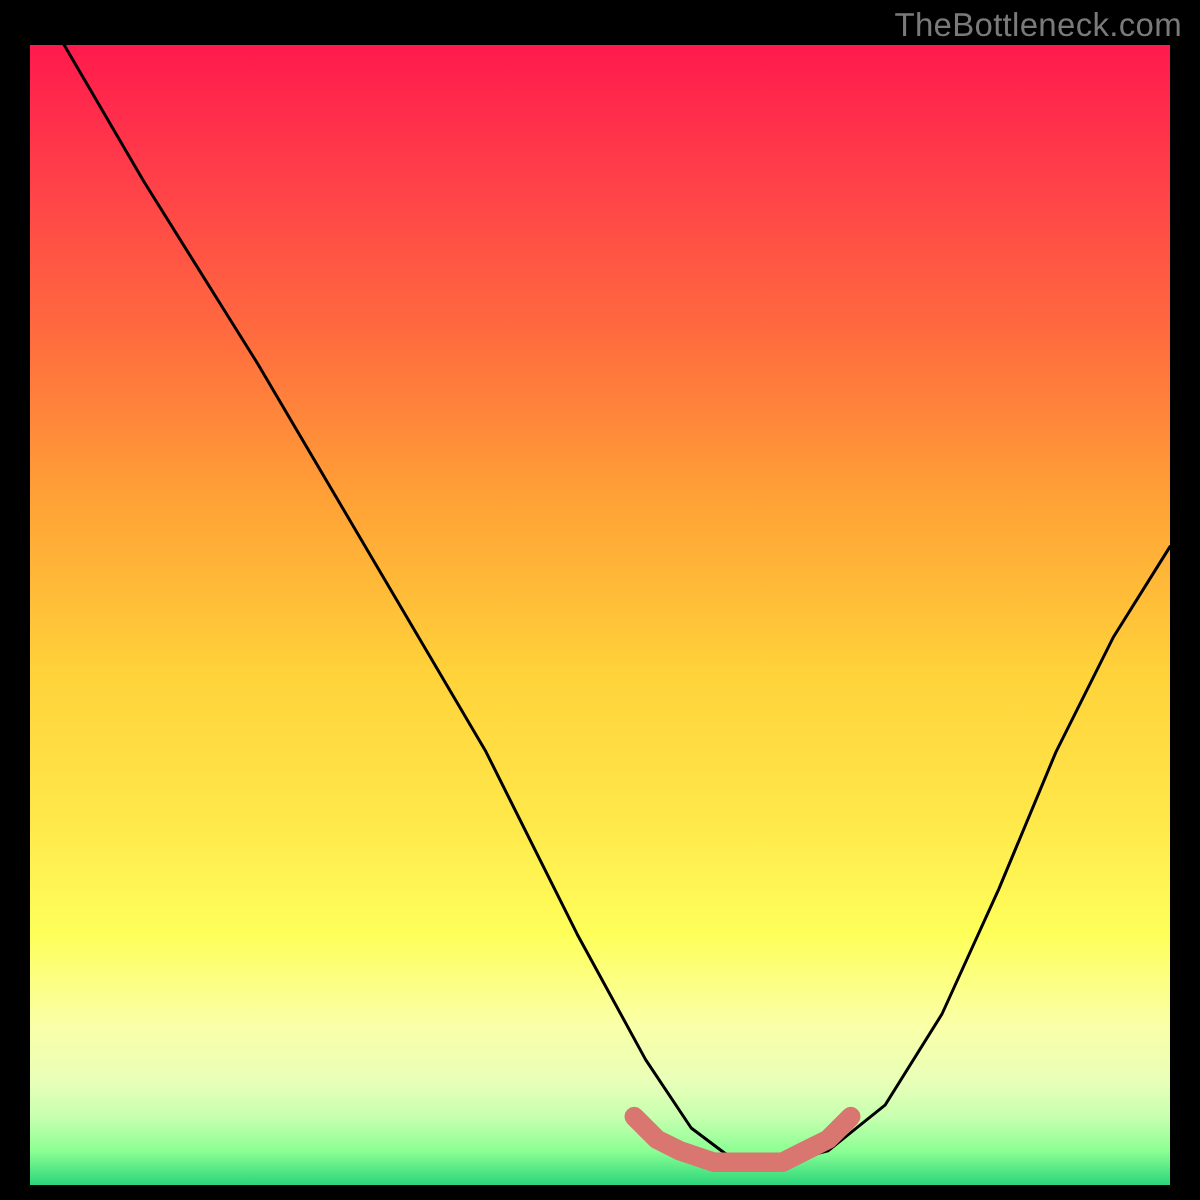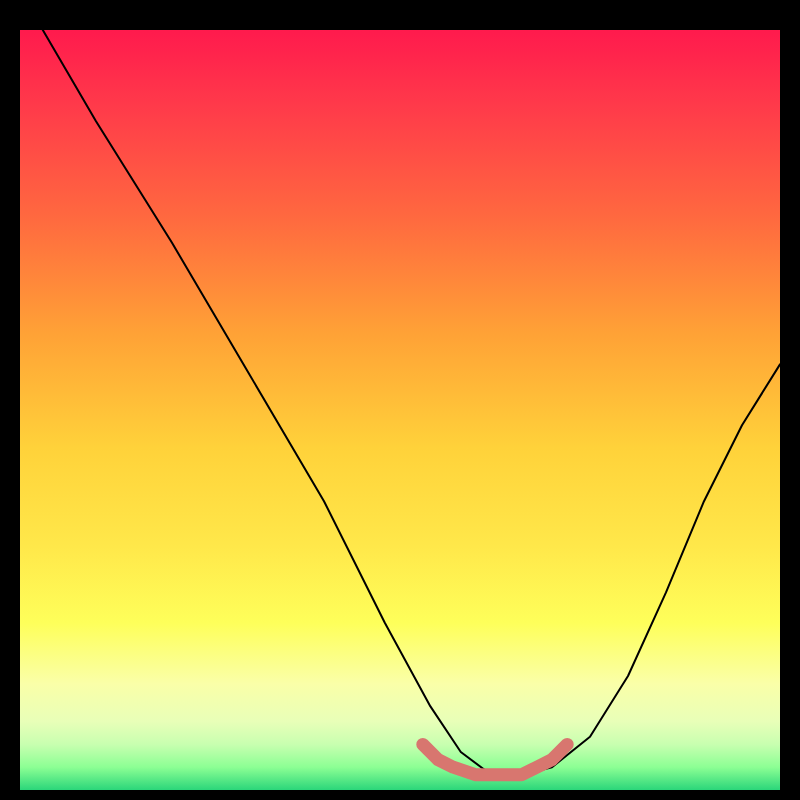--- a/index.html
+++ b/index.html
@@ -62,13 +62,14 @@
 </style>
 </head>
 <body>
 
 <div class="frame">
   <div class="plot"></div>
   <svg class="curves" viewBox="0 0 760 760" preserveAspectRatio="none">
     <path id="curve-main" fill="none" stroke="#000000" stroke-width="2" stroke-linecap="round" stroke-linejoin="round" d="M22.8 0.0 L76.0 91.2 L152.0 212.8 L228.0 342.0 L304.0 471.2 L364.8 592.8 L410.4 676.4 L440.8 722.0 L471.2 744.8 L501.6 744.8 L532.0 737.2 L570.0 706.8 L608.0 646.0 L646.0 562.4 L684.0 471.2 L722.0 395.2 L760.0 334.4"></path>
     <path id="curve-band" fill="none" stroke="#d8766f" stroke-width="13" stroke-linecap="round" stroke-linejoin="round" d="M402.8 714.4 L418.0 729.6 L433.2 737.2 L456.0 744.8 L478.8 744.8 L501.6 744.8 L516.8 737.2 L532.0 729.6 L547.2 714.4"></path>
   </svg>
+  <div class="watermark">TheBottleneck.com</div>
 </div>
 
 </body></html>

